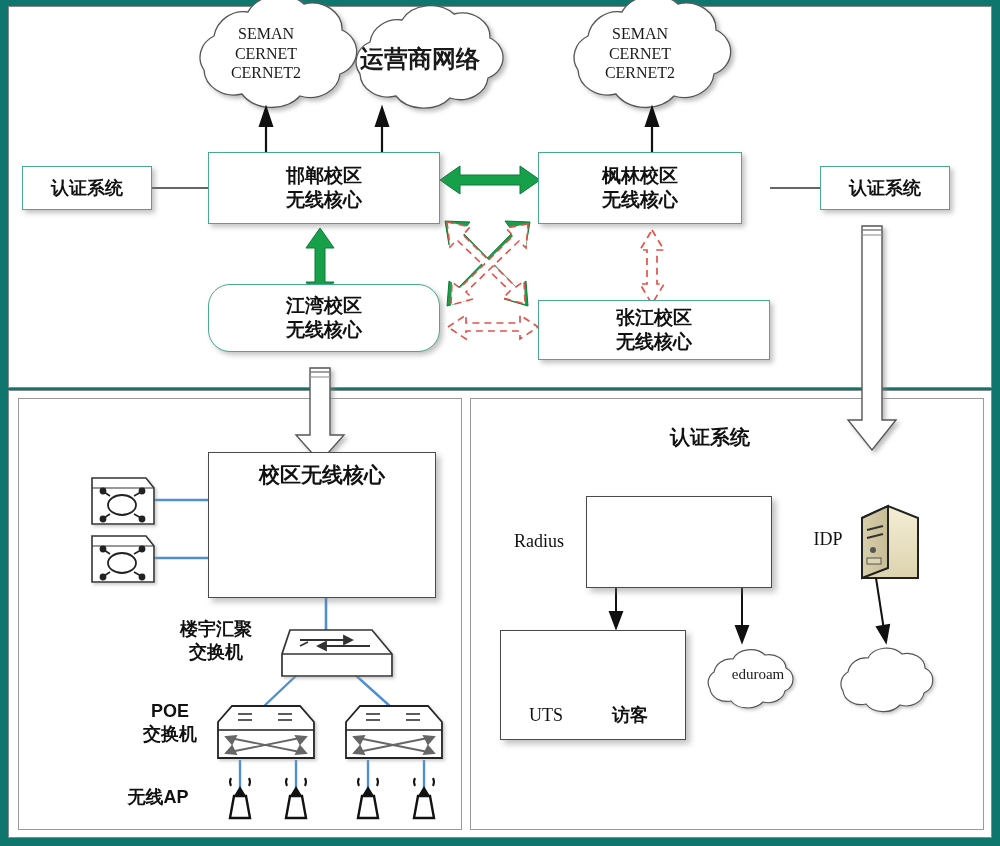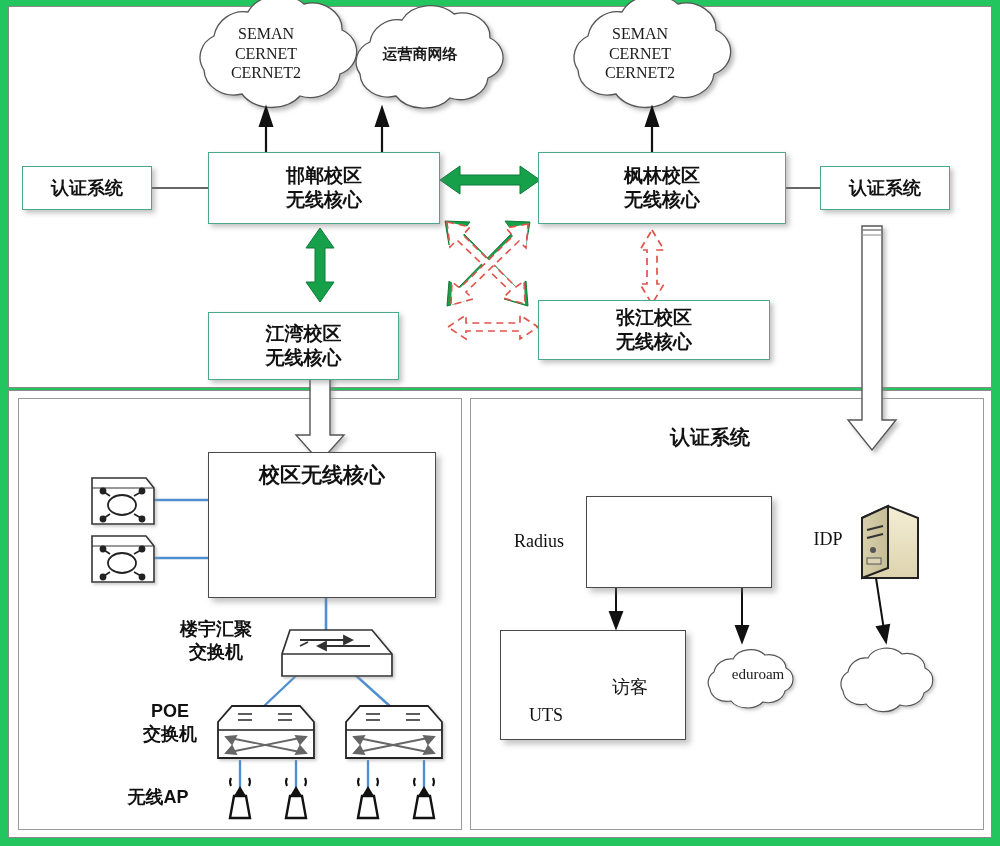--- a/index.html
+++ b/index.html
@@ -1,17 +1,17 @@
 <!DOCTYPE html>
 <html><head>
 <meta charset="utf-8">
 <style>
   html,body{margin:0;padding:0;background:#ffffff;}
   body{font-family:"Liberation Sans","DejaVu Sans",sans-serif;}
-  #root{position:relative;width:1000px;height:846px;background:#22c55e;overflow:hidden;}
+  #root{position:relative;width:1000px;height:846px;background:#0f766e;overflow:hidden;}
 
   
   .frame{position:absolute;border:1px solid #8a8a8a;background:#fff;box-sizing:border-box;}
   .frame.inner{border:1px solid #9a9a9a;}
 
   
   .gbox{position:absolute;box-sizing:border-box;border:1.4px solid #4aa88d;background:#fff;
         display:flex;align-items:center;justify-content:center;text-align:center;
         box-shadow:3px 3px 5px rgba(120,120,120,.45);color:#111;font-weight:bold;}
   .gbox .ln{line-height:1.25;}
@@ -327,52 +327,52 @@
                a15 14 0 0 1 -1 25 a18 15 0 0 1 -24 12 a20 15 0 0 1 -34 -1
                a18 15 0 0 1 -23 -13 a15 14 0 0 1 5 -19 z" fill="#fff" stroke="#555" stroke-width="1.2"></path>
     </g>
   </svg>
 
   <div class="cloudtxt" style="left:196px;top:24px;width:140px;font-size:16px;">
     <div>SEMAN</div>
     <div>CERNET</div>
     <div>CERNET2</div>
   </div>
-  <div class="cloudtxt" style="left:355px;top:45px;width:130px;font-size:15px;font-family:'Liberation Serif',serif;font-weight:600;">
+  <div class="cloudtxt" style="left:355px;top:45px;width:130px;font-size:24px;font-family:'Liberation Serif',serif;font-weight:600;">
     <div>运营商网络</div>
   </div>
   <div class="cloudtxt" style="left:570px;top:24px;width:140px;font-size:16px;">
     <div>SEMAN</div>
     <div>CERNET</div>
     <div>CERNET2</div>
   </div>
 
   <div class="gbox" style="left:22px;top:166px;width:130px;height:44px;font-size:18px;">
     <span>认证系统</span>
   </div>
 
   <div class="gbox" style="left:208px;top:152px;width:232px;height:72px;font-size:19px;justify-content:center;">
     <div>
       <div class="ln">邯郸校区</div>
       <div class="ln">无线核心</div>
     </div>
   </div>
 
-  <div class="gbox" style="left:538px;top:152px;width:248px;height:72px;font-size:19px;">
+  <div class="gbox" style="left:538px;top:152px;width:204px;height:72px;font-size:19px;">
     <div>
       <div class="ln">枫林校区</div>
       <div class="ln">无线核心</div>
     </div>
   </div>
 
   <div class="gbox" style="left:820px;top:166px;width:130px;height:44px;font-size:18px;">
     <span>认证系统</span>
   </div>
 
-  <div class="gbox" style="left:208px;top:312px;width:191px;height:68px;font-size:19px;">
+  <div class="gbox" style="left:208px;top:284px;width:232px;height:68px;font-size:19px;border-radius:22px;">
     <div>
       <div class="ln">江湾校区</div>
       <div class="ln">无线核心</div>
     </div>
   </div>
 
   <div class="gbox" style="left:538px;top:300px;width:232px;height:60px;font-size:19px;">
     <div>
       <div class="ln">张江校区</div>
       <div class="ln">无线核心</div>
@@ -393,19 +393,19 @@
 
   <div class="lbl" style="left:620px;top:425px;width:180px;font-size:20px;font-weight:bold;">认证系统</div>
 
   <div class="plainbox" style="left:586px;top:496px;width:186px;height:92px;"></div>
   <div class="lbl" style="left:496px;top:530px;width:86px;font-size:18px;font-family:'Liberation Serif',serif;">Radius</div>
 
   <div class="lbl" style="left:800px;top:528px;width:56px;font-size:18px;font-family:'Liberation Serif',serif;">IDP</div>
 
   <div class="plainbox" style="left:500px;top:630px;width:186px;height:110px;"></div>
   <div class="lbl" style="left:512px;top:704px;width:68px;font-size:18px;font-family:'Liberation Serif',serif;">UTS</div>
-  <div class="lbl" style="left:596px;top:676px;width:68px;font-size:18px;font-weight:normal;">访客</div>
+  <div class="lbl" style="left:596px;top:704px;width:68px;font-size:18px;font-weight:bold;">访客</div>
 
   <div class="cloudtxt" style="left:712px;top:665px;width:92px;font-size:15px;">
     <div>eduroam</div>
   </div>
 
 </div>
 
 </body></html>

